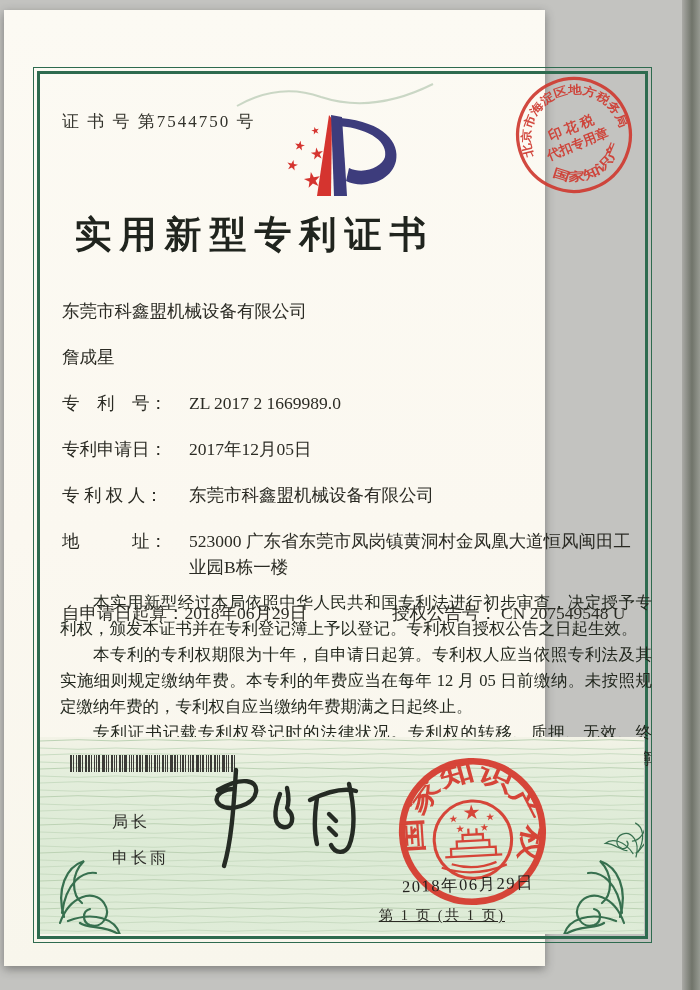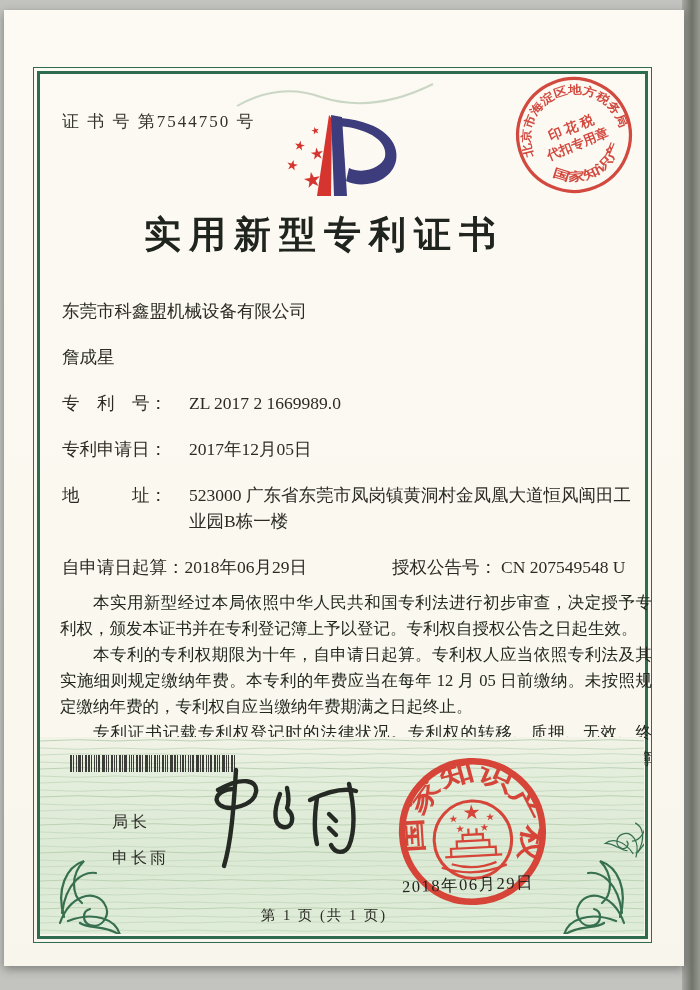--- a/index.html
+++ b/index.html
@@ -5,21 +5,21 @@
   html,body{margin:0;padding:0;}
   body{
     width:700px;height:990px;position:relative;overflow:hidden;
     background:#c3c3c0;
     font-family:"Liberation Serif","DejaVu Serif",serif;
     color:#26261f;
   }
   .edge-strip{position:absolute;left:682px;top:0;width:18px;height:990px;
     background:linear-gradient(90deg,#aaaaa6,#70746a 55%,#979a92);}
   .page{
-    position:absolute;left:4px;top:10px;width:680px;height:956px;
+    position:absolute;left:4px;top:10px;width:541px;height:956px;
     background:linear-gradient(180deg,#fcfaf3 0%,#fbf8f0 55%,#f8f6ec 100%);
     box-shadow:0 3px 9px rgba(40,40,38,.45);
   }
   .frame{position:absolute;left:29px;top:57px;width:617px;height:874px;
     border:1.5px solid #2e6b4f;}
   .frame-inner{position:absolute;inset:3px;border:3px solid #2e6b4f;}
   .cert-no{position:absolute;left:58px;top:100px;font-size:17px;letter-spacing:2px;color:#33332c;}
   .artifact{position:absolute;left:225px;top:66px;}
   
   .logo{position:absolute;left:282px;top:92px;width:150px;height:110px;}
@@ -47,22 +47,22 @@
     background:linear-gradient(180deg,#f3f3e7 0%,#e4eedc 18%,#dcead5 60%,#dfecd8 100%);}
   .panel svg{position:absolute;inset:0;}
   .barcode{position:absolute;left:66px;top:745px;height:17px;display:flex;align-items:stretch;}
   .barcode div{background:#3c3c38;}
   .signer{position:absolute;left:108px;top:794px;font-family:"Liberation Sans","DejaVu Sans",sans-serif;
     font-size:16px;color:#2c2c28;line-height:36px;letter-spacing:3px;}
   .signature{position:absolute;left:178px;top:750px;}
   .office-seal{position:absolute;left:385px;top:738px;width:168px;height:168px;transform:rotate(-3deg);}
   .seal-date{position:absolute;left:398px;top:864px;font-size:16.5px;letter-spacing:1.5px;
     color:#23231f;transform:rotate(-2deg);}
-  .footer{position:absolute;left:0;right:40px;top:896px;text-align:center;
-    font-size:14.5px;letter-spacing:2px;color:#2b2b24;}
+  .footer{position:absolute;left:0;right:40px;top:896px;text-align:right;
+    font-size:14.5px;letter-spacing:2px;color:#2b2b24;text-decoration:underline;}
 </style>
 </head>
 <body>
 
 <div class="edge-strip"></div>
 
 <div class="page">
 
   <div class="frame">
     <div class="frame-inner"></div>
@@ -115,20 +115,24 @@
       <div class="f-row">
         <span class="val">詹成星</span>
       </div>
       <div class="f-row">
         <span class="lab">专　利　号：</span>
         <span class="val">ZL 2017 2 1669989.0</span>
       </div>
       <div class="f-row">
         <span class="lab">专利申请日：</span>
         <span class="val">2017年12月05日</span>
+      </div>
+      <div class="f-row">
+        <span class="lab">专 利 权 人：</span>
+        <span class="val">东莞市科鑫盟机械设备有限公司</span>
       </div>
       <div class="f-row">
         <span class="lab">地　　　址：</span>
         <span class="val">523000 广东省东莞市凤岗镇黄洞村金凤凰大道恒风闽田工业园B栋一楼</span>
       </div>
       <div class="grant-row">
       <div class="g-left">
         <span class="lab">自申请日起算：</span>
         <span class="val">2018年06月29日</span>
       </div>

